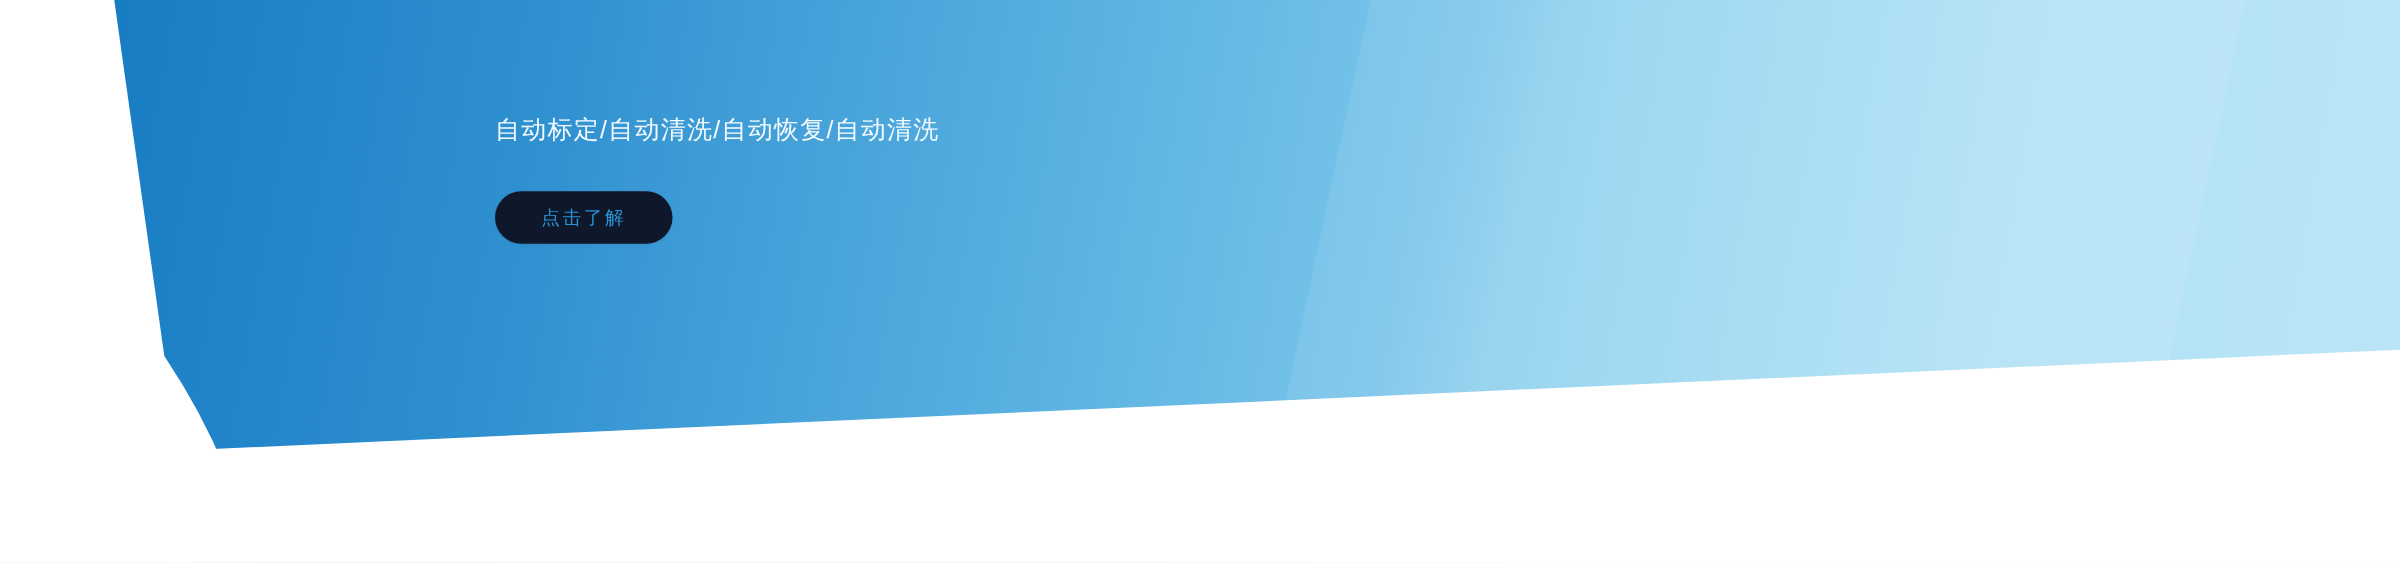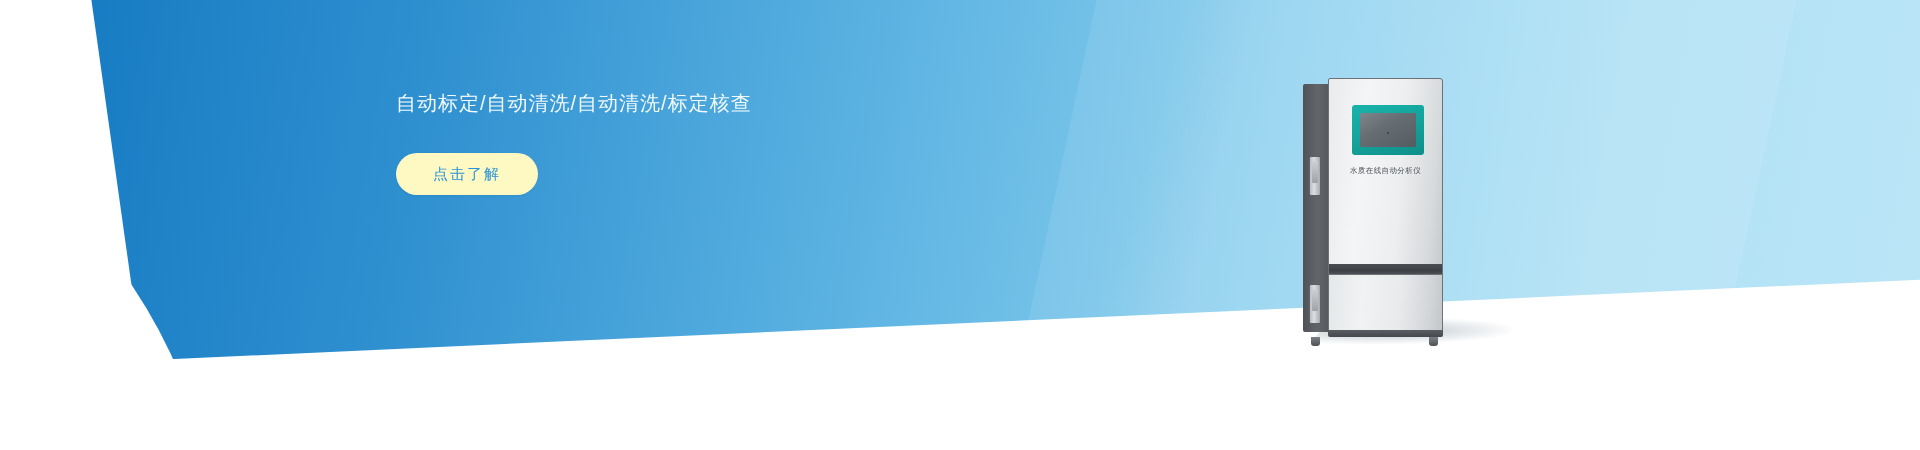--- a/index.html
+++ b/index.html
@@ -133,21 +133,21 @@
     white-space: nowrap;
   }
 
   .cta-button {
     display: inline-flex;
     align-items: center;
     justify-content: center;
     margin-top: 36px;
     width: 142px;
     height: 42px;
-    background: #fef9c3;
+    background: #0f172a;
     color: #2a93d8;
     border: none;
     border-radius: 21px;
     font-size: 15px;
     letter-spacing: 2px;
     font-family: "Liberation Sans", "DejaVu Sans", sans-serif;
     cursor: pointer;
     box-shadow: 0 1px 3px rgba(0,0,0,0.06);
   }
 
@@ -328,45 +328,19 @@
   <div class="bg-base"></div>
   <div class="bg-right-panel"></div>
   <div class="bg-diag-band"></div>
   <div class="bg-white-curve"></div>
   <div class="bg-white-left"></div>
   <div class="bg-white-bottom"></div>
   <div class="bg-white-bottom-right"></div>
 
   <div class="content">
 
-    <p class="subtitle">自动标定/自动清洗/自动清洗/标定核查</p>
+    <p class="subtitle">自动标定/自动清洗/自动恢复/自动清洗</p>
 
     <button class="cta-button">点击了解</button>
   </div>
 
-  <div class="device-wrap">
-    <div class="device-shadow"></div>
-
-    <div class="device">
-      <div class="dev-side"></div>
-
-      <div class="dev-front-top"></div>
-      <div class="dev-divider"></div>
-      <div class="dev-front-bottom"></div>
-
-      <div class="dev-screen-frame">
-        <div class="dev-screen">
-          <div class="dev-screen-dot"></div>
-        </div>
-      </div>
-
-      <div class="dev-label">水质在线自动分析仪</div>
-
-      <div class="dev-handle dev-handle-top"></div>
-      <div class="dev-handle dev-handle-bottom"></div>
-
-      <div class="dev-skirt"></div>
-      <div class="dev-caster dev-caster-left"></div>
-      <div class="dev-caster dev-caster-right"></div>
-    </div>
-  </div>
 
 </div>
 
 </body></html>

